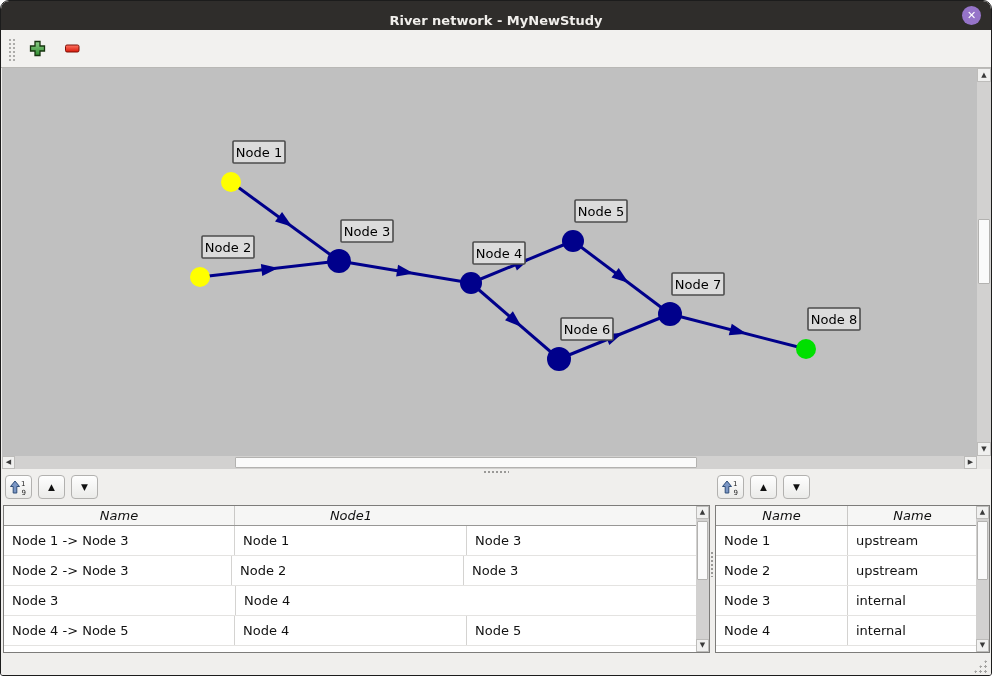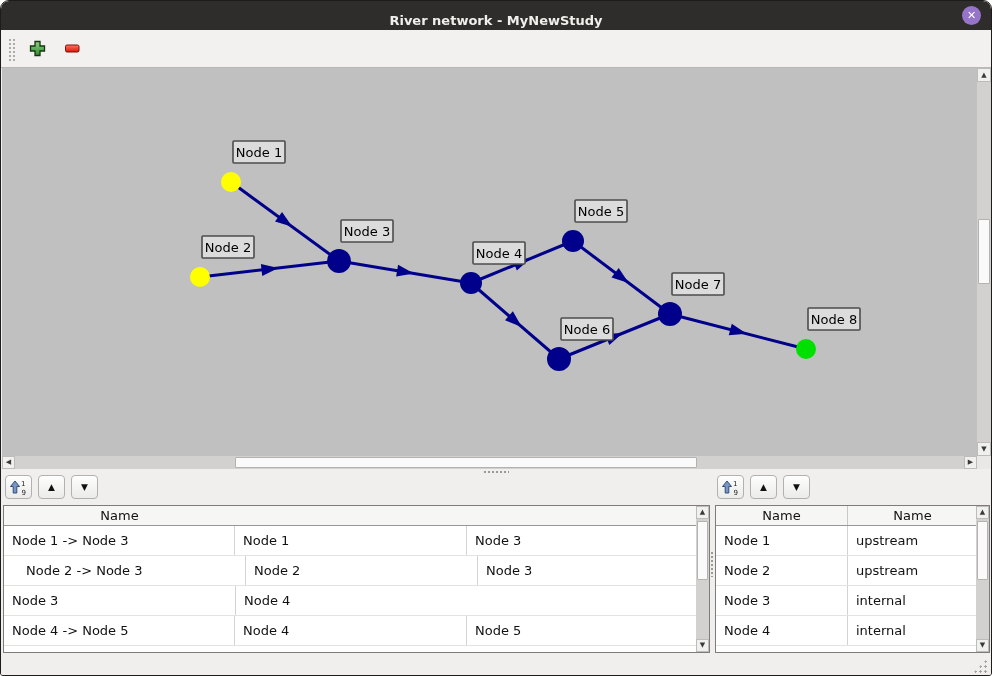--- a/index.html
+++ b/index.html
@@ -84,21 +84,21 @@
     display:flex; align-items:center; justify-content:center;
     font-size:9px; color:#111; cursor:pointer;
   }
 
   .dtable {
     position:absolute; top:30px; left:0; height:148px;
     background:#ffffff; border:1px solid #7d7c7a;
   }
   .pane-left  .dtable { width:707px; }
   .pane-right .dtable { width:275px; }
-  .thead { display:flex; height:20px; background:#f6f6f5; border-bottom:1px solid #989795; }
+  .thead { display:flex; height:20px; background:#f6f6f5; border-bottom:1px solid #989795;font-style:italic; }
   .hcell {
     display:flex; align-items:center; justify-content:center;
     font-size:13px; color:#111; border-right:1px solid #c9c8c6; overflow:hidden;
   }
   .hcell:last-child { border-right:none; }
   .trow { display:flex; height:30px; border-bottom:1px solid #e4e3e1; background:#ffffff; }
   .tcell {
     display:flex; align-items:center; padding-left:8px;
     font-size:13px; color:#111; border-right:1px solid #d4d3d1;
     white-space:nowrap; overflow:hidden;
@@ -228,29 +228,30 @@
       <div class="small-btn">
           <span>▲</span>
         </div>
       <div class="small-btn">
           <span>▼</span>
         </div>
     </div>
     <div class="dtable">
       <div class="thead" style="width:693px;">
           <div class="hcell" style="width: 231px;">Name</div>
+          <div class="hcell" style="width: 232px;">Node1</div>
         </div>
       <div style="width:693px;">
           <div class="trow">
             <div class="tcell" style="width: 231px;">Node 1 -&gt; Node 3</div>
             <div class="tcell" style="width: 232px;">Node 1</div>
             <div class="tcell" style="flex: 1 1 0%;">Node 3</div>
           </div>
           <div class="trow">
-            <div class="tcell" style="width: 228px; margin-left: 14px;">Node 2 -&gt; Node 3</div>
+            <div class="tcell" style="width: 228px;">Node 2 -&gt; Node 3</div>
             <div class="tcell" style="width: 232px;">Node 2</div>
             <div class="tcell" style="flex: 1 1 0%;">Node 3</div>
           </div>
           <div class="trow">
             <div class="tcell" style="width: 232px;">Node 3</div>
             <div class="tcell" style="flex: 1 1 0%;">Node 4</div>
           </div>
           <div class="trow">
             <div class="tcell" style="width: 231px;">Node 4 -&gt; Node 5</div>
             <div class="tcell" style="width: 232px;">Node 4</div>

